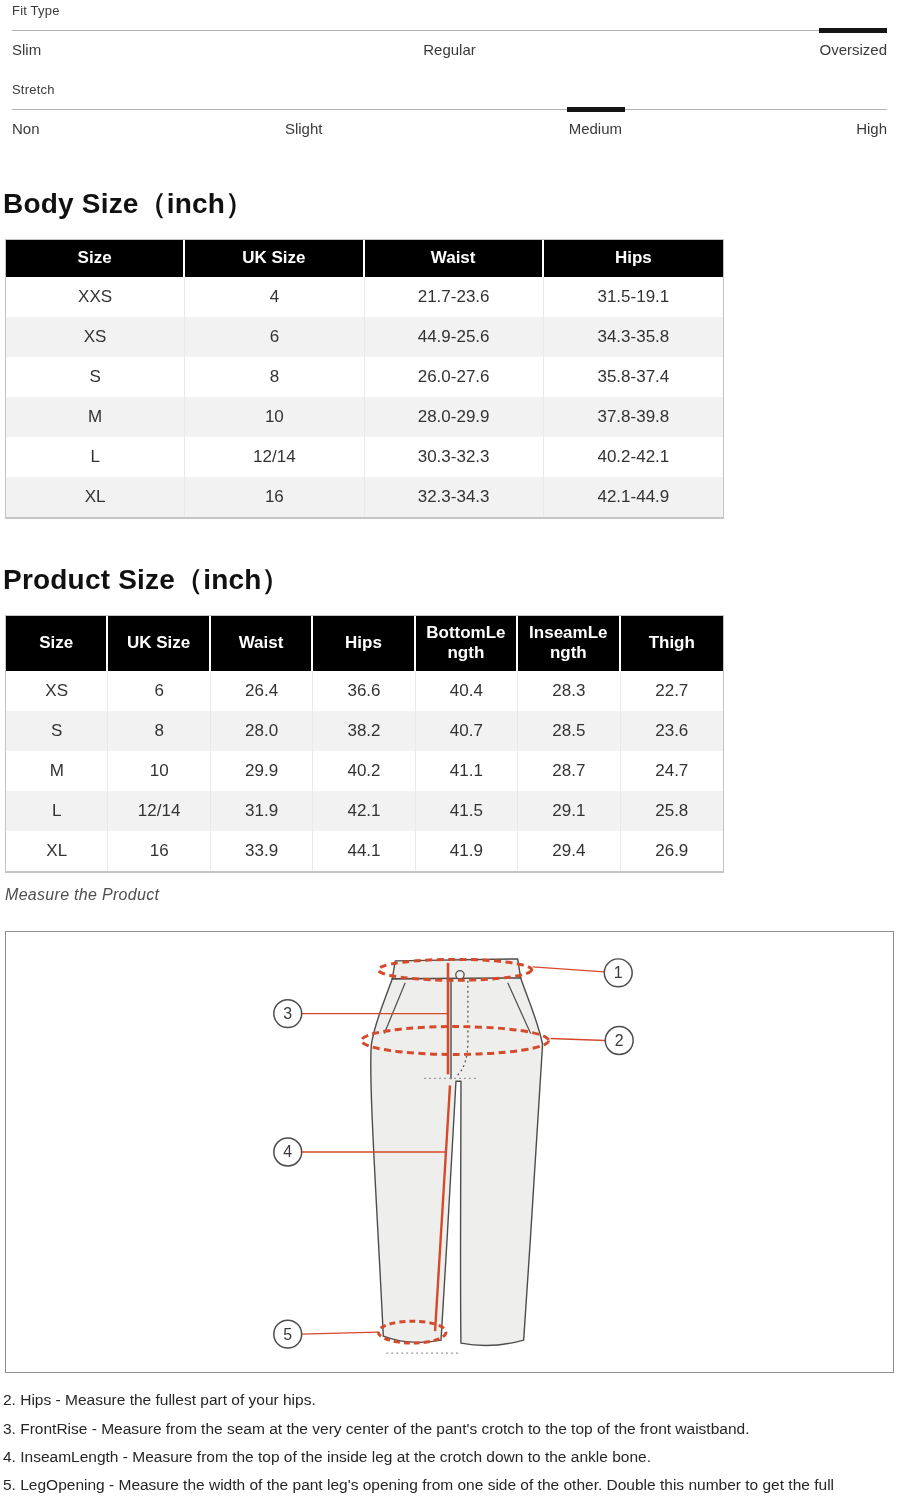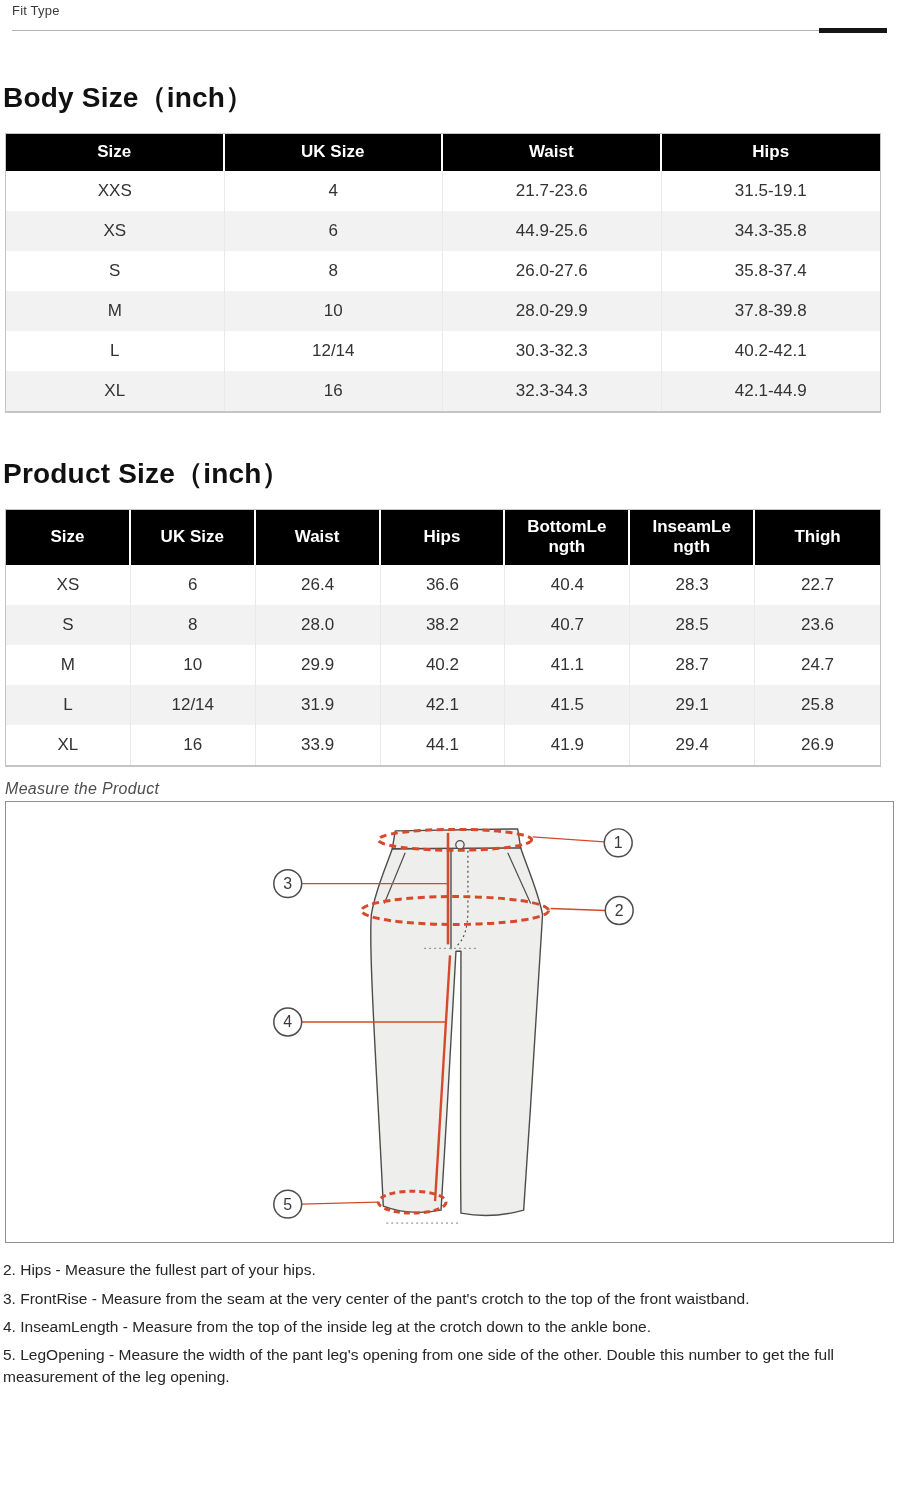--- a/index.html
+++ b/index.html
@@ -24,61 +24,78 @@
 
   
   .section-title {
     font-size: 28px; font-weight: 700; color: #111;
     margin: 48px 0 16px 3px; letter-spacing: .2px;
   }
   .section-title.product { margin-top: 42px; }
 
   
   .data-table {
-    width: 876px; margin: 0 5px;
+    width: 719px; margin: 0 5px;
     border-collapse: separate; border-spacing: 0;
     border: 1px solid #c4c4c4; border-bottom-width: 2px;
     text-align: center; font-size: 17px; color: #333;
     table-layout: fixed;
   }
   .data-table th {
     background: #000; color: #fff; font-weight: 700;
     padding: 8px 2px; vertical-align: middle; line-height: 1.22;
   }
   .data-table th:not(:last-child) { border-right: 2px solid #ffffff; }
   .data-table td { padding: 10px 2px; margin-top: 21px; }
   .data-table td:not(:last-child) { border-right: 1px solid #e9e9e9; }
   .data-table tbody tr:nth-child(even) { background: #f2f2f2; }
   .cols7 th { padding: 7px 2px; }
   .cols7 .th-text { display: inline-block; max-width: 86px; word-break: break-all; }
 
   
   .measure-caption {
-    margin: 13px 0 3px 5px; font-size: 16px; font-style: italic;
+    margin: 13px 0 27px 5px; font-size: 16px; font-style: italic;
     color: #4f4f4f; font-weight: 400; letter-spacing: .3px;
   }
   .diagram-box { margin: 0 5px; width: 889px; height: 442px; border: 1px solid #8f8f8f; background: #fff; }
   .diagram-box svg { display: block; }
 
   
   .instructions { margin: 16px 3px 0 3px; font-size: 15.5px; color: #262626; }
   .instruction-item { margin-bottom: 7px; line-height: 1.38; }
 </style>
 </head>
 <body>
 
 <div class="page">
 
   <div class="slider-block slider-fit">
     <div class="slider-label">Fit Type</div>
     <div class="track">
       <div class="marker"></div>
     </div>
+    <div class="options">
+        <span class="scale-option" style="left: 0px;">Slim</span>
+        <span class="scale-option" style="left: 50%; transform: translateX(-50%);">Regular</span>
+        <span class="scale-option" style="right: 0px;">Oversized</span>
+      </div>
   </div>
 
+  <div class="slider-block slider-stretch second">
+    <div class="slider-label">Stretch</div>
+    <div class="track">
+      <div class="marker"></div>
+    </div>
+    <div class="options">
+        <span class="scale-option" style="left: 0px;">Non</span>
+        <span class="scale-option" style="left: 33.3333%; transform: translateX(-50%);">Slight</span>
+        <span class="scale-option" style="left: 66.6667%; transform: translateX(-50%);">Medium</span>
+        <span class="scale-option" style="right: 0px;">High</span>
+      </div>
+  </div>
 
   <h2 class="section-title">Body Size（inch）</h2>
   <table class="data-table cols4" data-table="body_size_table">
     <thead>
         <tr>
           <th><span class="th-text">Size</span></th>
           <th><span class="th-text">UK Size</span></th>
           <th><span class="th-text">Waist</span></th>
           <th><span class="th-text">Hips</span></th>
         </tr>

